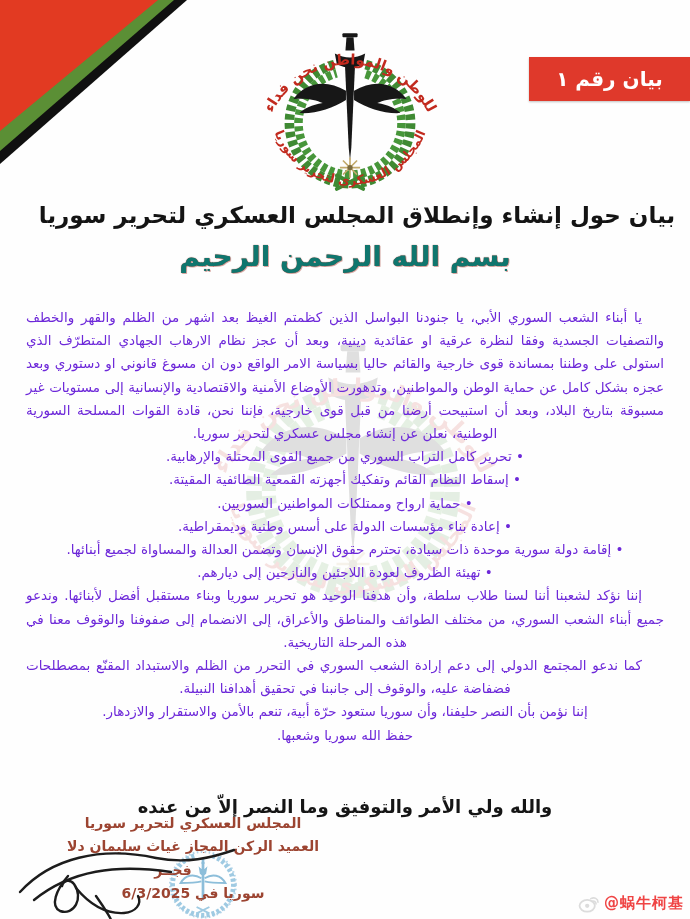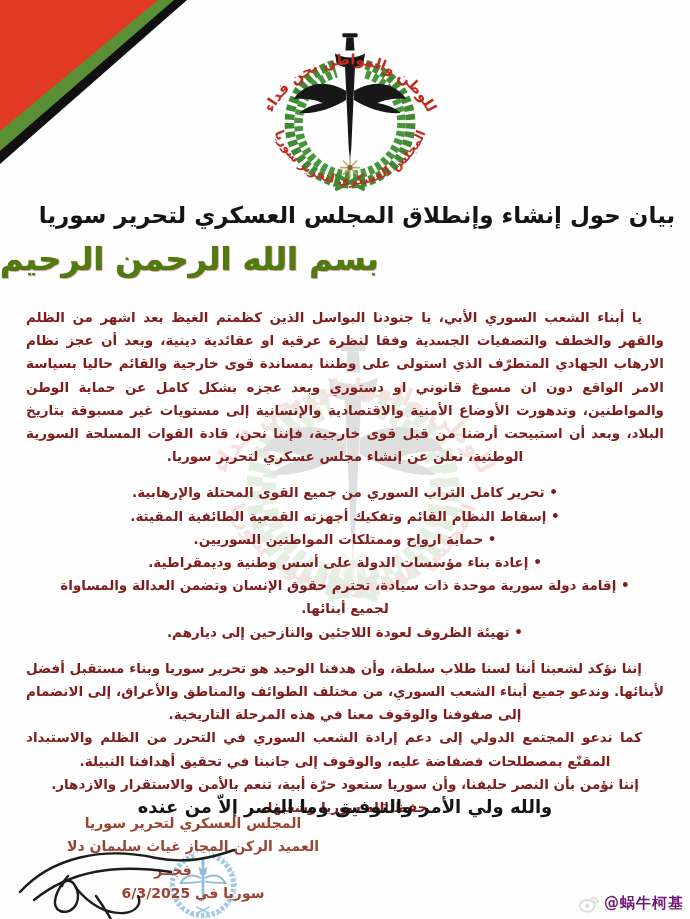--- a/index.html
+++ b/index.html
@@ -20,54 +20,54 @@
     position:absolute;right:0;top:57px;width:161px;height:44px;background:#df392b;
     color:#ffffff;display:flex;align-items:center;justify-content:center;
     direction:rtl;font-size:20px;font-weight:bold;letter-spacing:.5px;
     box-shadow:0 1px 2px rgba(0,0,0,.25);
   }
   .doc-title{
     position:absolute;top:201px;left:12px;width:100%;text-align:center;direction:rtl;
     font-size:23px;font-weight:bold;color:#141414;font-family:"DejaVu Serif","DejaVu Sans",serif;
   }
   .basmala{
-    position:absolute;top:240px;left:0;width:100%;text-align:left;direction:rtl;
-    font-size:32px;font-weight:bold;color:#4d7c0f;
+    position:absolute;top:240px;left:0;width:100%;text-align:center;direction:rtl;
+    font-size:28px;font-weight:bold;color:#0f766e;
     font-family:"DejaVu Serif","DejaVu Sans",serif;
     text-shadow:0 0 1px #8e2f24, 1px 1px 0 rgba(160,40,30,.35);
   }
   
   .body-text{
-    position:absolute;top:306px;left:26px;right:26px;direction:rtl;color:#7f1d1d;
-    font-size:13.5px;line-height:23.2px;font-weight:bold;text-align:justify;
+    position:absolute;top:306px;left:26px;right:26px;direction:rtl;color:#6d28d9;
+    font-size:13.5px;line-height:23.2px;font-weight:normal;text-align:justify;
   }
   .body-text p{margin:0;text-align:justify;text-align-last:center;}
   .body-text p.indent{text-indent:22px;}
   .body-text p.lastline-right{text-align-last:right;}
   .body-text p.center{text-align:right;text-align-last:center;}
-  ul.goals{margin:13px;padding:0;list-style:none;}
+  ul.goals{margin:0;padding:0;list-style:none;}
   ul.goals li{text-align:center;margin:0;}
   ul.goals li::before{content:"• ";}
   .closing{
     position:absolute;top:796px;left:0;width:100%;text-align:center;direction:rtl;
     font-size:18px;font-weight:bold;color:#151515;
   }
   
   .sig-block{
     position:absolute;left:28px;top:813px;width:330px;text-align:center;direction:rtl;
     color:#9c4431;font-weight:bold;font-size:14px;line-height:20px;z-index:3;
   }
   .sig-block .sig-line{margin:0 0 3px 0;}
   .sig-block .sig-word{margin:4px 40px 3px 0;}
   #stamp-svg{position:absolute;left:160px;top:843px;width:86px;height:80px;opacity:.85;z-index:2;}
   #signature-svg{position:absolute;left:6px;top:840px;width:240px;height:79px;z-index:4;}
   
   .weibo-mark{
     position:absolute;right:6px;bottom:6px;display:flex;align-items:center;gap:4px;
-    color:#701a75;font-size:15px;font-weight:bold;z-index:1;letter-spacing:1px;
+    color:#ef4444;font-size:15px;font-weight:bold;z-index:1;letter-spacing:1px;
   }
 </style>
 </head>
 <body>
 
 <div id="page">
 
   <div class="tri tri-black"></div>
   <div class="tri tri-green"></div>
   <div class="tri tri-red"></div>
@@ -105,20 +105,23 @@
       <text font-size="12.5" font-weight="bold" fill="#c22a1e" direction="rtl">
         <textPath href="#arcBottom" startOffset="50%" text-anchor="middle">المجلس العسكري لتحرير سوريا</textPath>
       </text>
     </g>
   </svg>
 
   <svg id="watermark-center" viewBox="0 0 200 200">
     <use href="#emblem-all"></use>
   </svg>
 
+  <div class="badge">
+    <span>بيان رقم ١</span>
+  </div>
 
   <div class="doc-title">بيان حول إنشاء وإنطلاق المجلس العسكري لتحرير سوريا</div>
   <div class="basmala">بسم الله الرحمن الرحيم</div>
 
   <div class="body-text">
     <p class="indent">يا أبناء الشعب السوري الأبي، يا جنودنا البواسل الذين كظمتم الغيظ بعد اشهر من الظلم والقهر والخطف والتصفيات الجسدية وفقا لنظرة عرقية او عقائدية دينية، وبعد أن عجز نظام الارهاب الجهادي المتطرّف الذي استولى على وطننا بمساندة قوى خارجية والقائم حاليا بسياسة الامر الواقع دون ان مسوغ قانوني او دستوري وبعد عجزه بشكل كامل عن حماية الوطن والمواطنين، وتدهورت الأوضاع الأمنية والاقتصادية والإنسانية إلى مستويات غير مسبوقة بتاريخ البلاد، وبعد أن استبيحت أرضنا من قبل قوى خارجية، فإننا نحن، قادة القوات المسلحة السورية الوطنية، نعلن عن إنشاء مجلس عسكري لتحرير سوريا.</p>
     <ul class="goals">
       <li>تحرير كامل التراب السوري من جميع القوى المحتلة والإرهابية.</li>
       <li>إسقاط النظام القائم وتفكيك أجهزته القمعية الطائفية المقيتة.</li>
       <li>حماية ارواح وممتلكات المواطنين السوريين.</li>

